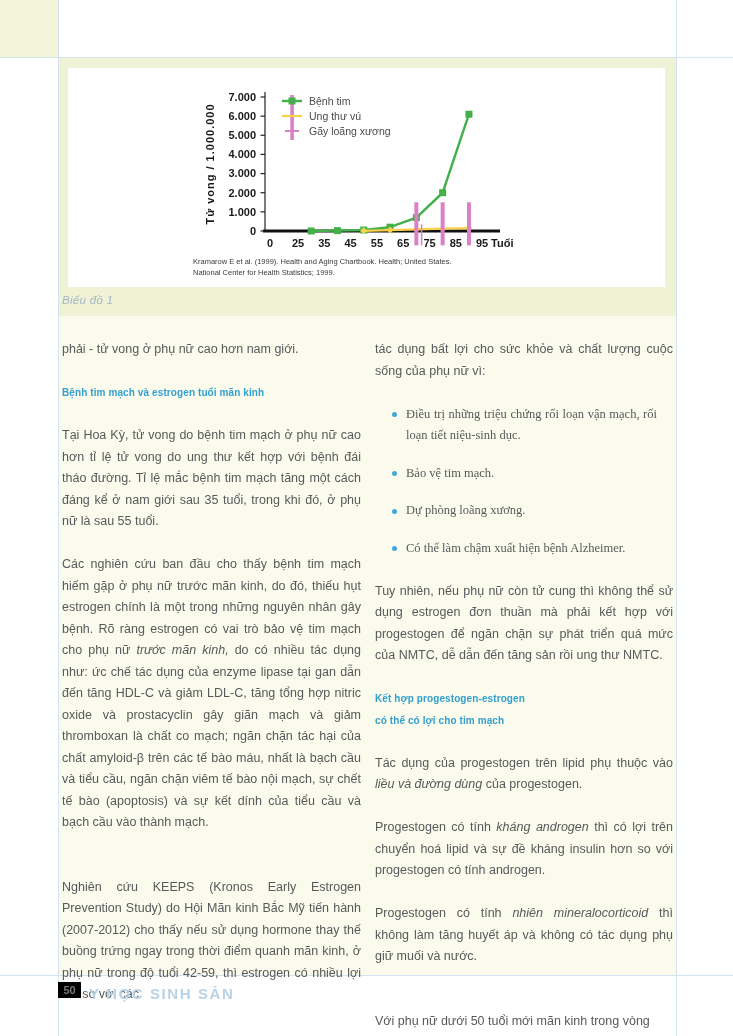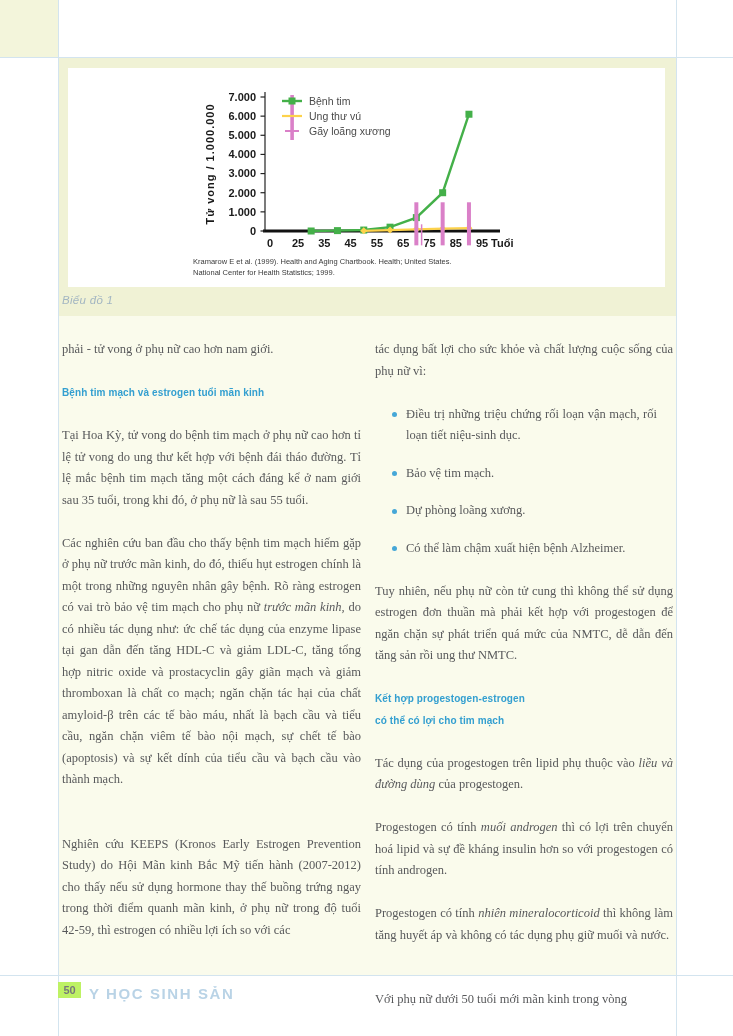--- a/index.html
+++ b/index.html
@@ -19,35 +19,35 @@
   .chart-card svg{display:block;width:597px;height:219px;}
   svg text{font-family:"Liberation Sans",sans-serif;}
   .caption{
     position:absolute;left:62px;top:294px;font-size:11.5px;font-style:italic;
     color:#a3b6c2;letter-spacing:.3px;
   }
   
   .col{position:absolute;top:339px;color:#58595b;font-size:12.5px;line-height:21.5px;text-align:justify;}
   .col-left{left:62px;width:299px;}
   .col-right{left:375px;width:298px;}
-  .col p{margin:0 0 21.5px 0;font-family:Liberation Serif, serif;}
+  .col p{margin:0 0 21.5px 0;}
   .col p.last{margin-bottom:0;margin-top:43px;}
   h3.sec{
     margin:0 0 21.5px 0;font-size:10px;line-height:21.5px;font-weight:bold;
     color:#339fd0;text-align:left;letter-spacing:.1px;
   }
   ul.bullets{list-style:none;margin:0 0 21.5px 0;padding:0;}
   ul.bullets li{position:relative;padding-left:15px;margin:16px;font-family:Liberation Serif, serif;}
   ul.bullets li .dot{
     position:absolute;left:1px;top:8.5px;width:5px;height:5px;border-radius:50%;
     background:#45a7d7;
   }
   
   .page-num{
-    position:absolute;left:58px;top:982px;width:23px;height:16px;background:#bef264;
+    position:absolute;left:58px;top:982px;width:23px;height:16px;background:#000000;
     color:#77787a;font-size:11px;font-weight:bold;text-align:center;line-height:16px;
   }
   .journal{
     position:absolute;left:89px;top:985px;color:#b9d3e6;font-size:15px;font-weight:bold;
     letter-spacing:1.6px;
   }
 </style>
 </head>
 <body>
 
@@ -140,21 +140,21 @@
       <li><span class="dot"></span><span>Bảo vệ tim mạch.</span></li>
       <li><span class="dot"></span><span>Dự phòng loãng xương.</span></li>
       <li><span class="dot"></span><span>Có thể làm chậm xuất hiện bệnh Alzheimer.</span></li>
     </ul>
     <p>Tuy nhiên, nếu phụ nữ còn tử cung thì không thể sử dụng estrogen đơn thuần mà phải kết hợp với progestogen để ngăn chặn sự phát triển quá mức của NMTC, dễ dẫn đến tăng sản rồi ung thư NMTC.</p>
     <h3 class="sec">
       <span>Kết hợp progestogen-estrogen</span><br>
       <span>có thể có lợi cho tim mạch</span>
     </h3>
     <p><span>Tác dụng của progestogen trên lipid phụ thuộc vào </span><i>liều và đường dùng</i><span> của progestogen.</span></p>
-    <p><span>Progestogen có tính </span><i>muối androgen</i><span> thì có lợi trên chuyển hoá lipid và sự đề kháng insulin hơn so với progestogen có tính androgen.</span></p>
+    <p><span>Progestogen có tính </span><i>kháng androgen</i><span> thì có lợi trên chuyển hoá lipid và sự đề kháng insulin hơn so với progestogen có tính androgen.</span></p>
     <p><span>Progestogen có tính </span><i>nhiên mineralocorticoid</i><span> thì không làm tăng huyết áp và không có tác dụng phụ giữ muối và nước.</span></p>
     <p class="last">Với phụ nữ dưới 50 tuổi mới mãn kinh trong vòng</p>
   </div>
 
   <div class="page-num">50</div>
   <div class="journal">Y HỌC SINH SẢN</div>
 
 </div>
 
 </body></html>

